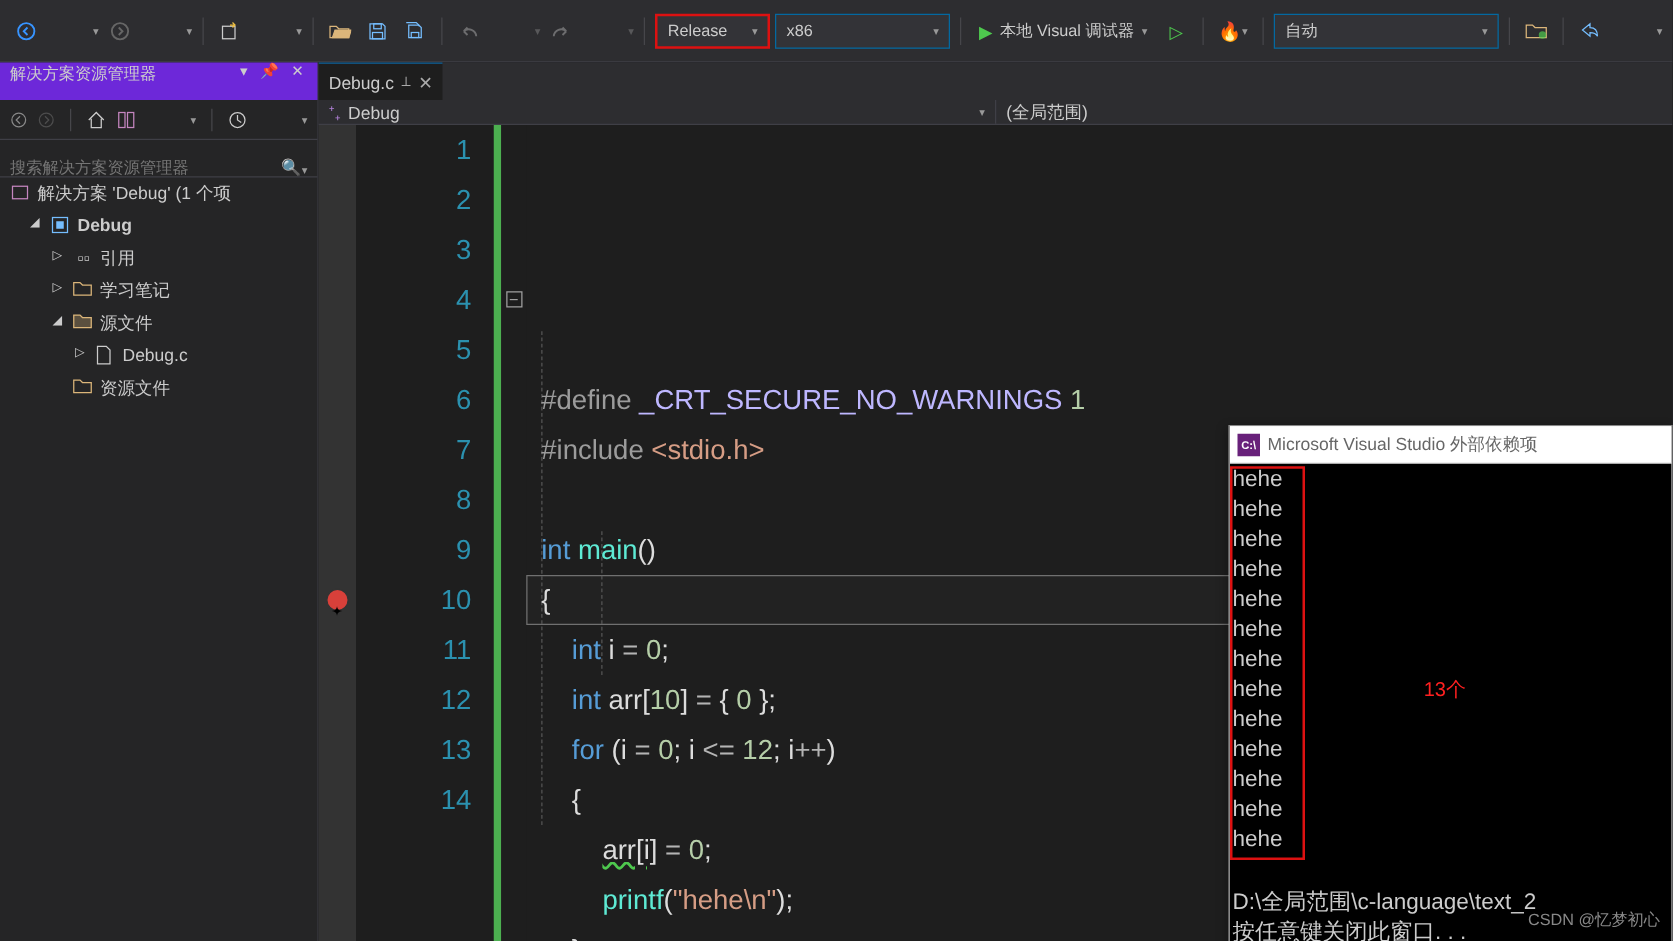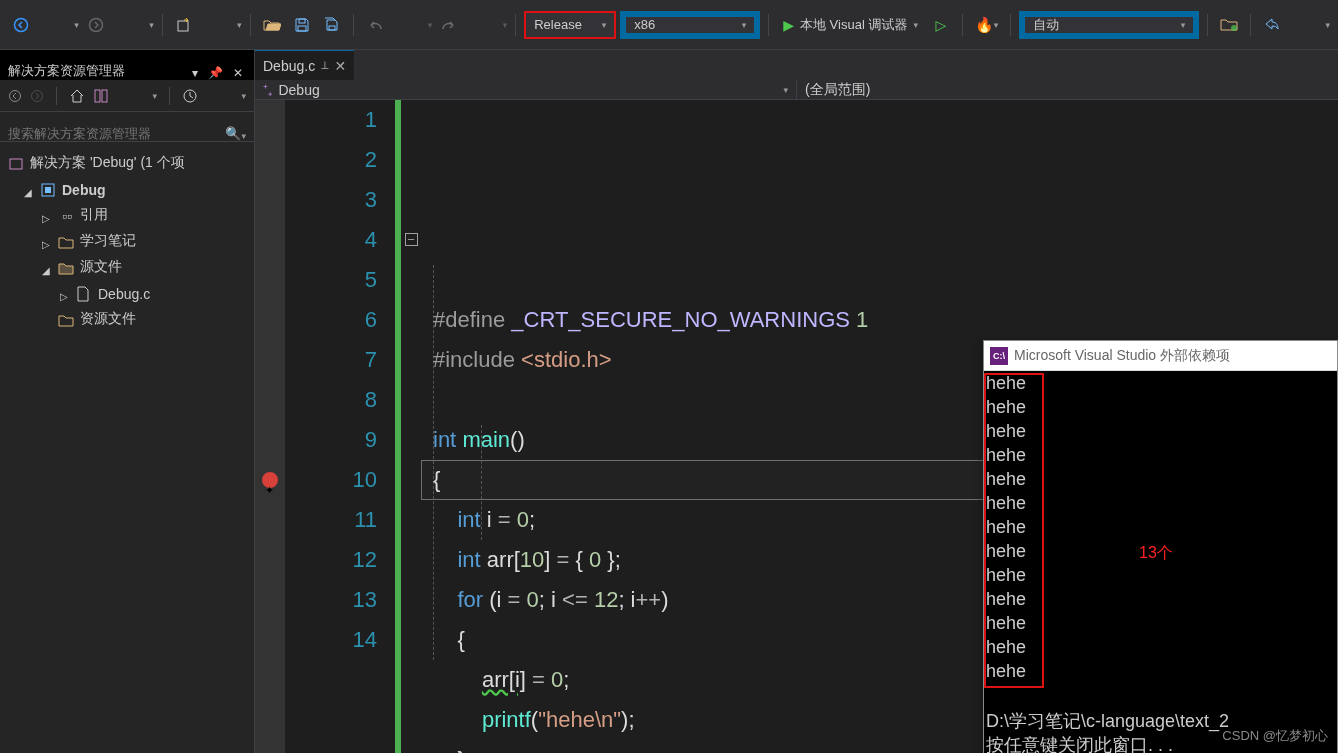--- a/index.html
+++ b/index.html
@@ -2,43 +2,43 @@
 <html><head>
 <meta charset="utf-8">
 <style>
 *{margin:0;padding:0;box-sizing:border-box;font-family:"Microsoft YaHei",Arial,sans-serif}
 body{background:#2d2d30;color:#ccc;font-size:13px;overflow:hidden;width:1338px;height:753px;position:relative}
 
 
 .toolbar{height:50px;background:#2d2d30;border-bottom:1px solid #3f3f46;display:flex;align-items:center;padding:0 8px;gap:4px}
 .tb-btn{display:flex;align-items:center;justify-content:center;height:28px;min-width:26px;padding:0 4px;color:#ccc;cursor:pointer;border-radius:2px}
 .tb-sep{width:1px;height:22px;background:#46464a;margin:0 4px}
-.tb-drop{display:flex;align-items:center;height:28px;padding:0 8px;background:#333337;border:6px solid #0369a1;cursor:pointer;gap:6px}
+.tb-drop{display:flex;align-items:center;height:28px;padding:0 8px;background:#333337;border:1px solid #0369a1;cursor:pointer;gap:6px}
 .tb-drop.config{border:2px solid #d11;min-width:92px}
 .tb-drop.platform{min-width:140px}
 .tb-drop.auto{min-width:180px}
 .chev{font-size:9px;color:#999;margin-left:auto}
 .play{color:#4ec94e;font-size:14px}
 .play-outline{color:#4ec94e;font-size:14px}
 .flame{color:#888;font-size:15px}
 
 
 .main{display:flex;height:703px}
 
 
 .sidebar{width:255px;background:#252526;border-right:1px solid #3f3f46;display:flex;flex-direction:column}
-.panel-hdr{height:30px;background:#000000;display:flex;align-items:flex-end;padding:0 8px;font-size:13px;gap:4px}
+.panel-hdr{height:30px;background:#6d28d9;display:flex;align-items:flex-start;padding:0 8px;font-size:13px;gap:4px}
 .panel-hdr .title{flex:1}
 .panel-hdr .ico{cursor:pointer;font-size:12px;color:#ccc;padding:0 3px}
 .panel-tools{height:32px;display:flex;align-items:center;padding:0 8px;gap:8px;border-bottom:1px solid #3f3f46}
 .panel-tools .ico{cursor:pointer;color:#ccc}
 .panel-search{height:30px;display:flex;align-items:flex-end;padding:0 8px;border-bottom:1px solid #3f3f46}
 .panel-search input{flex:1;background:transparent;border:none;color:#ccc;outline:none;font-size:13px}
 .tree{flex:1;padding:4px 0;overflow:auto}
-.tree-row{display:flex;align-items:flex-end;height:26px;padding-left:8px;cursor:pointer;gap:4px;font-size:14px}
+.tree-row{display:flex;align-items:flex-start;height:26px;padding-left:8px;cursor:pointer;gap:4px;font-size:14px}
 .tree-row .arrow{width:12px;font-size:10px;color:#ccc}
 .tree-row .ticon{width:18px;text-align:center}
 .tree-row .lbl{white-space:nowrap}
 .bold{font-weight:600}
 .indent1{padding-left:24px}
 .indent2{padding-left:42px}
 .indent3{padding-left:60px}
 
 
 .editor{flex:1;display:flex;flex-direction:column;background:#1e1e1e;position:relative;min-width:0}
@@ -398,20 +398,20 @@
             <div class="con-line">hehe</div>
             <div class="con-line">hehe</div>
             <div class="con-line">hehe</div>
             <div class="con-line">hehe</div>
             <div class="con-line">hehe</div>
             <div class="con-line">hehe</div>
             <div class="con-line">hehe</div>
             <div class="con-line">hehe</div>
           </div>
         <div class="con-anno">13个</div>
-        <div class="con-line con-path">D:\学习笔记\c-language\text_2</div>
+        <div class="con-line con-path">D:\全局范围\c-language\text_2</div>
         <div class="con-line">按任意键关闭此窗口. . .</div>
       </div>
     </div>
   </div>
 </div>
 
 <div class="watermark">CSDN @忆梦初心</div>
 
 </body></html>

